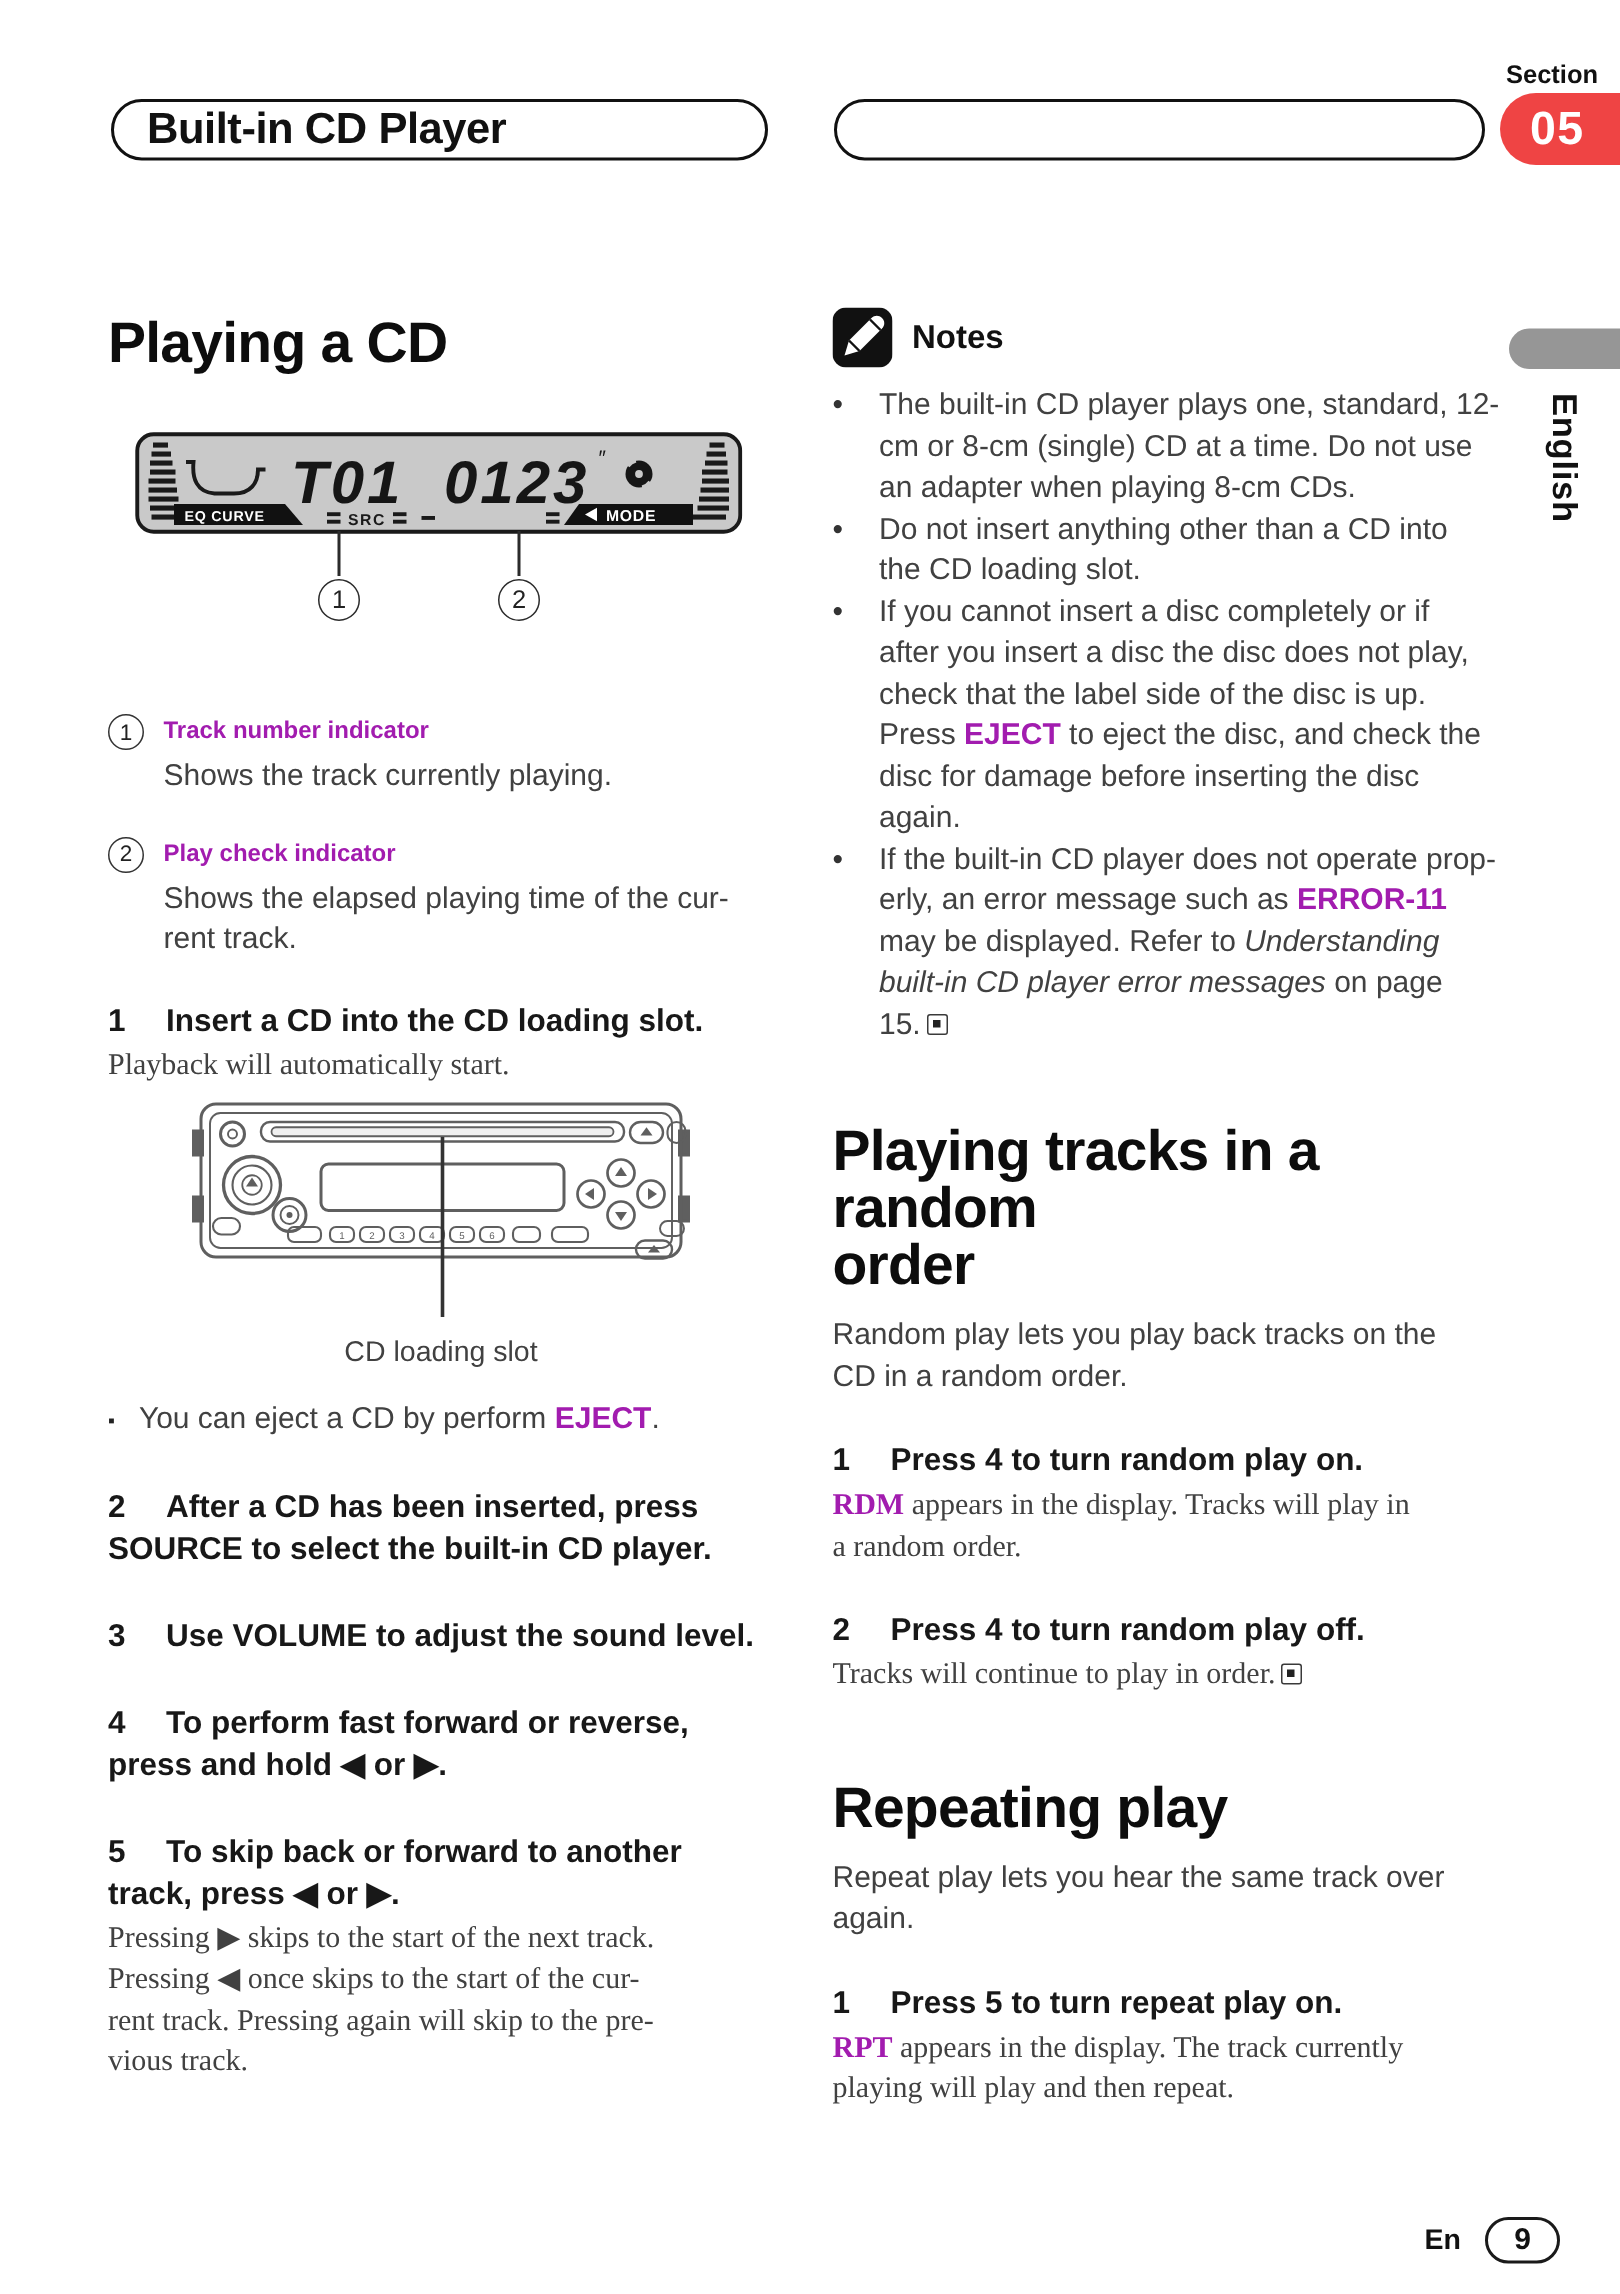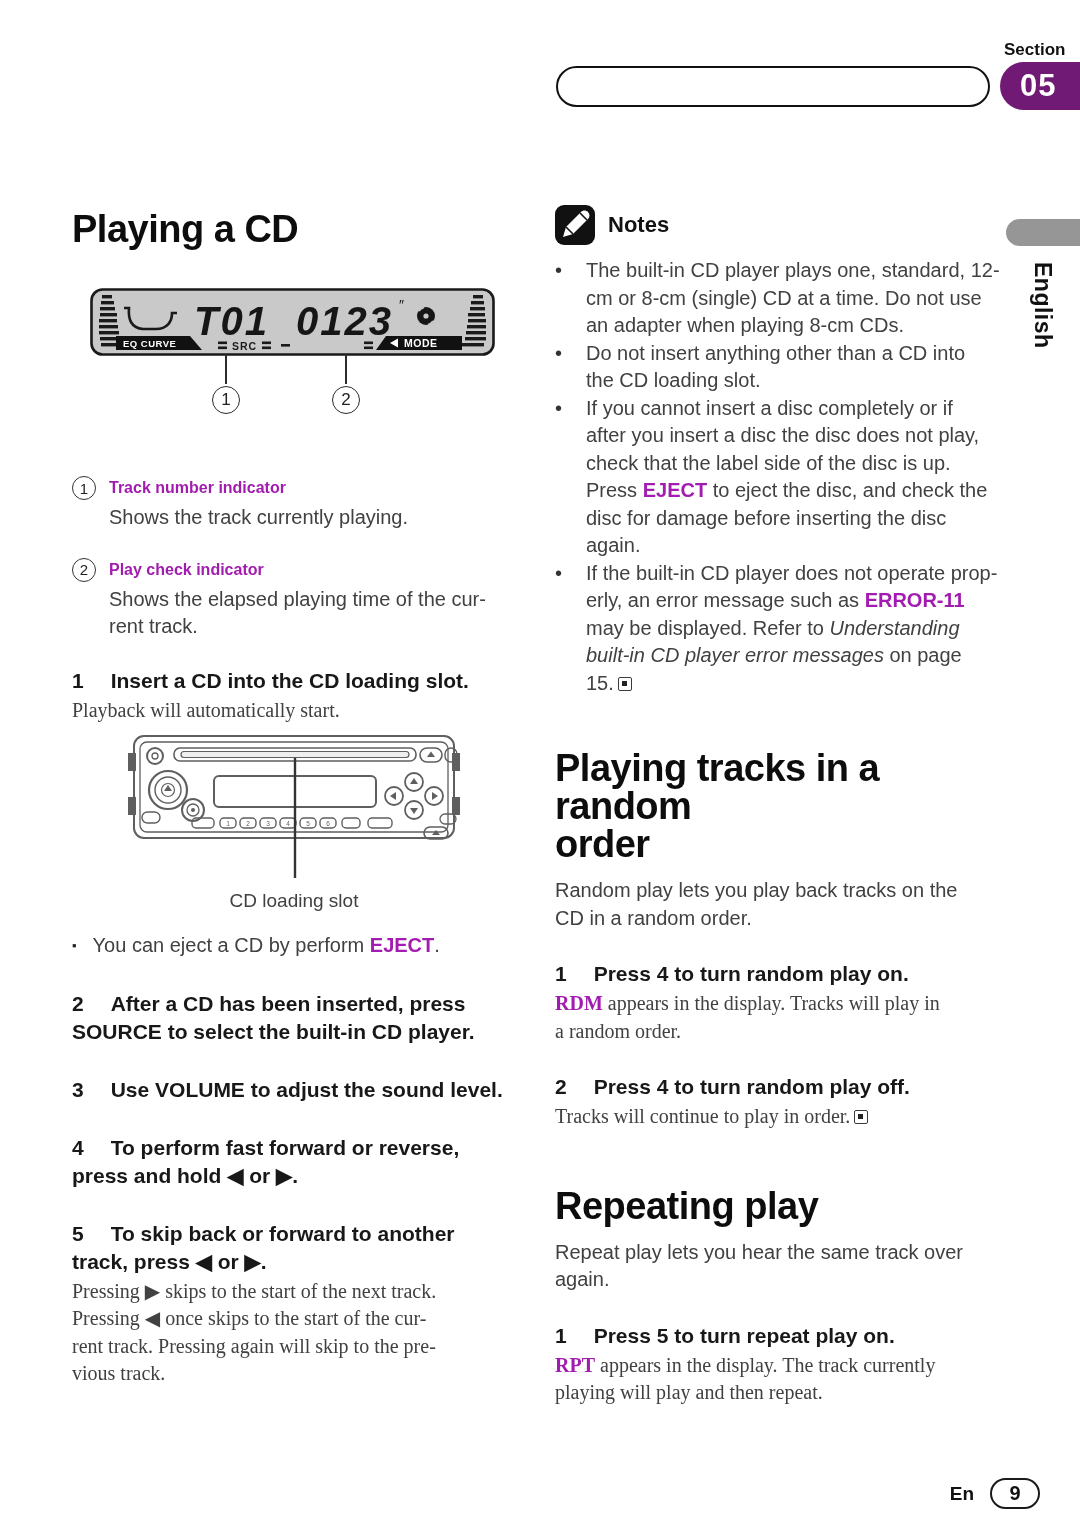--- a/index.html
+++ b/index.html
@@ -8,21 +8,21 @@
   .page { position:relative; width:1080px; height:1529px; background:#fff; overflow:hidden; }
 
   
   .hdr-box { position:absolute; top:66px; height:41px; border:2.6px solid #111;
              border-radius:21px; display:flex; align-items:center; }
   .hdr-box.left { left:74px; width:438px; padding-left:22px; }
   .hdr-box.mid  { left:556px; width:434px; }
   .hdr-title { font-size:29px; font-weight:bold; color:#111; letter-spacing:-0.3px; }
   .section-label { position:absolute; left:1004px; top:40px; font-size:17px; font-weight:bold; color:#111; }
   .section-badge { position:absolute; left:1000px; top:62px; width:80px; height:48px;
-                   background:#701a75; border-radius:26px 0 0 26px; color:#fff;
+                   background:#ef4444; border-radius:26px 0 0 26px; color:#fff;
                    display:flex; align-items:center; padding-left:20px;
                    font-size:31px; font-weight:bold; letter-spacing:1px; }
 
   
   .lang-tab { position:absolute; right:0; top:219px; width:74px; height:27px;
               background:#969696; border-radius:14px 0 0 14px; }
   .lang-text { position:absolute; right:24px; top:262px; writing-mode:vertical-rl;
                font-size:23px; font-weight:bold; color:#111; letter-spacing:0.5px; }
 
   
@@ -86,20 +86,23 @@
   .page-pill { width:50px; height:31px; border:2px solid #1a1a1a; border-radius:16px;
                display:flex; align-items:center; justify-content:center;
                font-size:20px; font-weight:bold; color:#111; }
   svg text { font-family:"Liberation Sans", sans-serif; }
 </style>
 </head>
 <body>
 
 <div class="page">
 
+  <div class="hdr-box left">
+    <span class="hdr-title">Built-in CD Player</span>
+  </div>
   <div class="hdr-box mid"></div>
   <div class="section-label">Section</div>
   <div class="section-badge">
     <span>05</span>
   </div>
 
   <div class="lang-tab"></div>
   <div class="lang-text">English</div>
 
   <div class="col-left">

